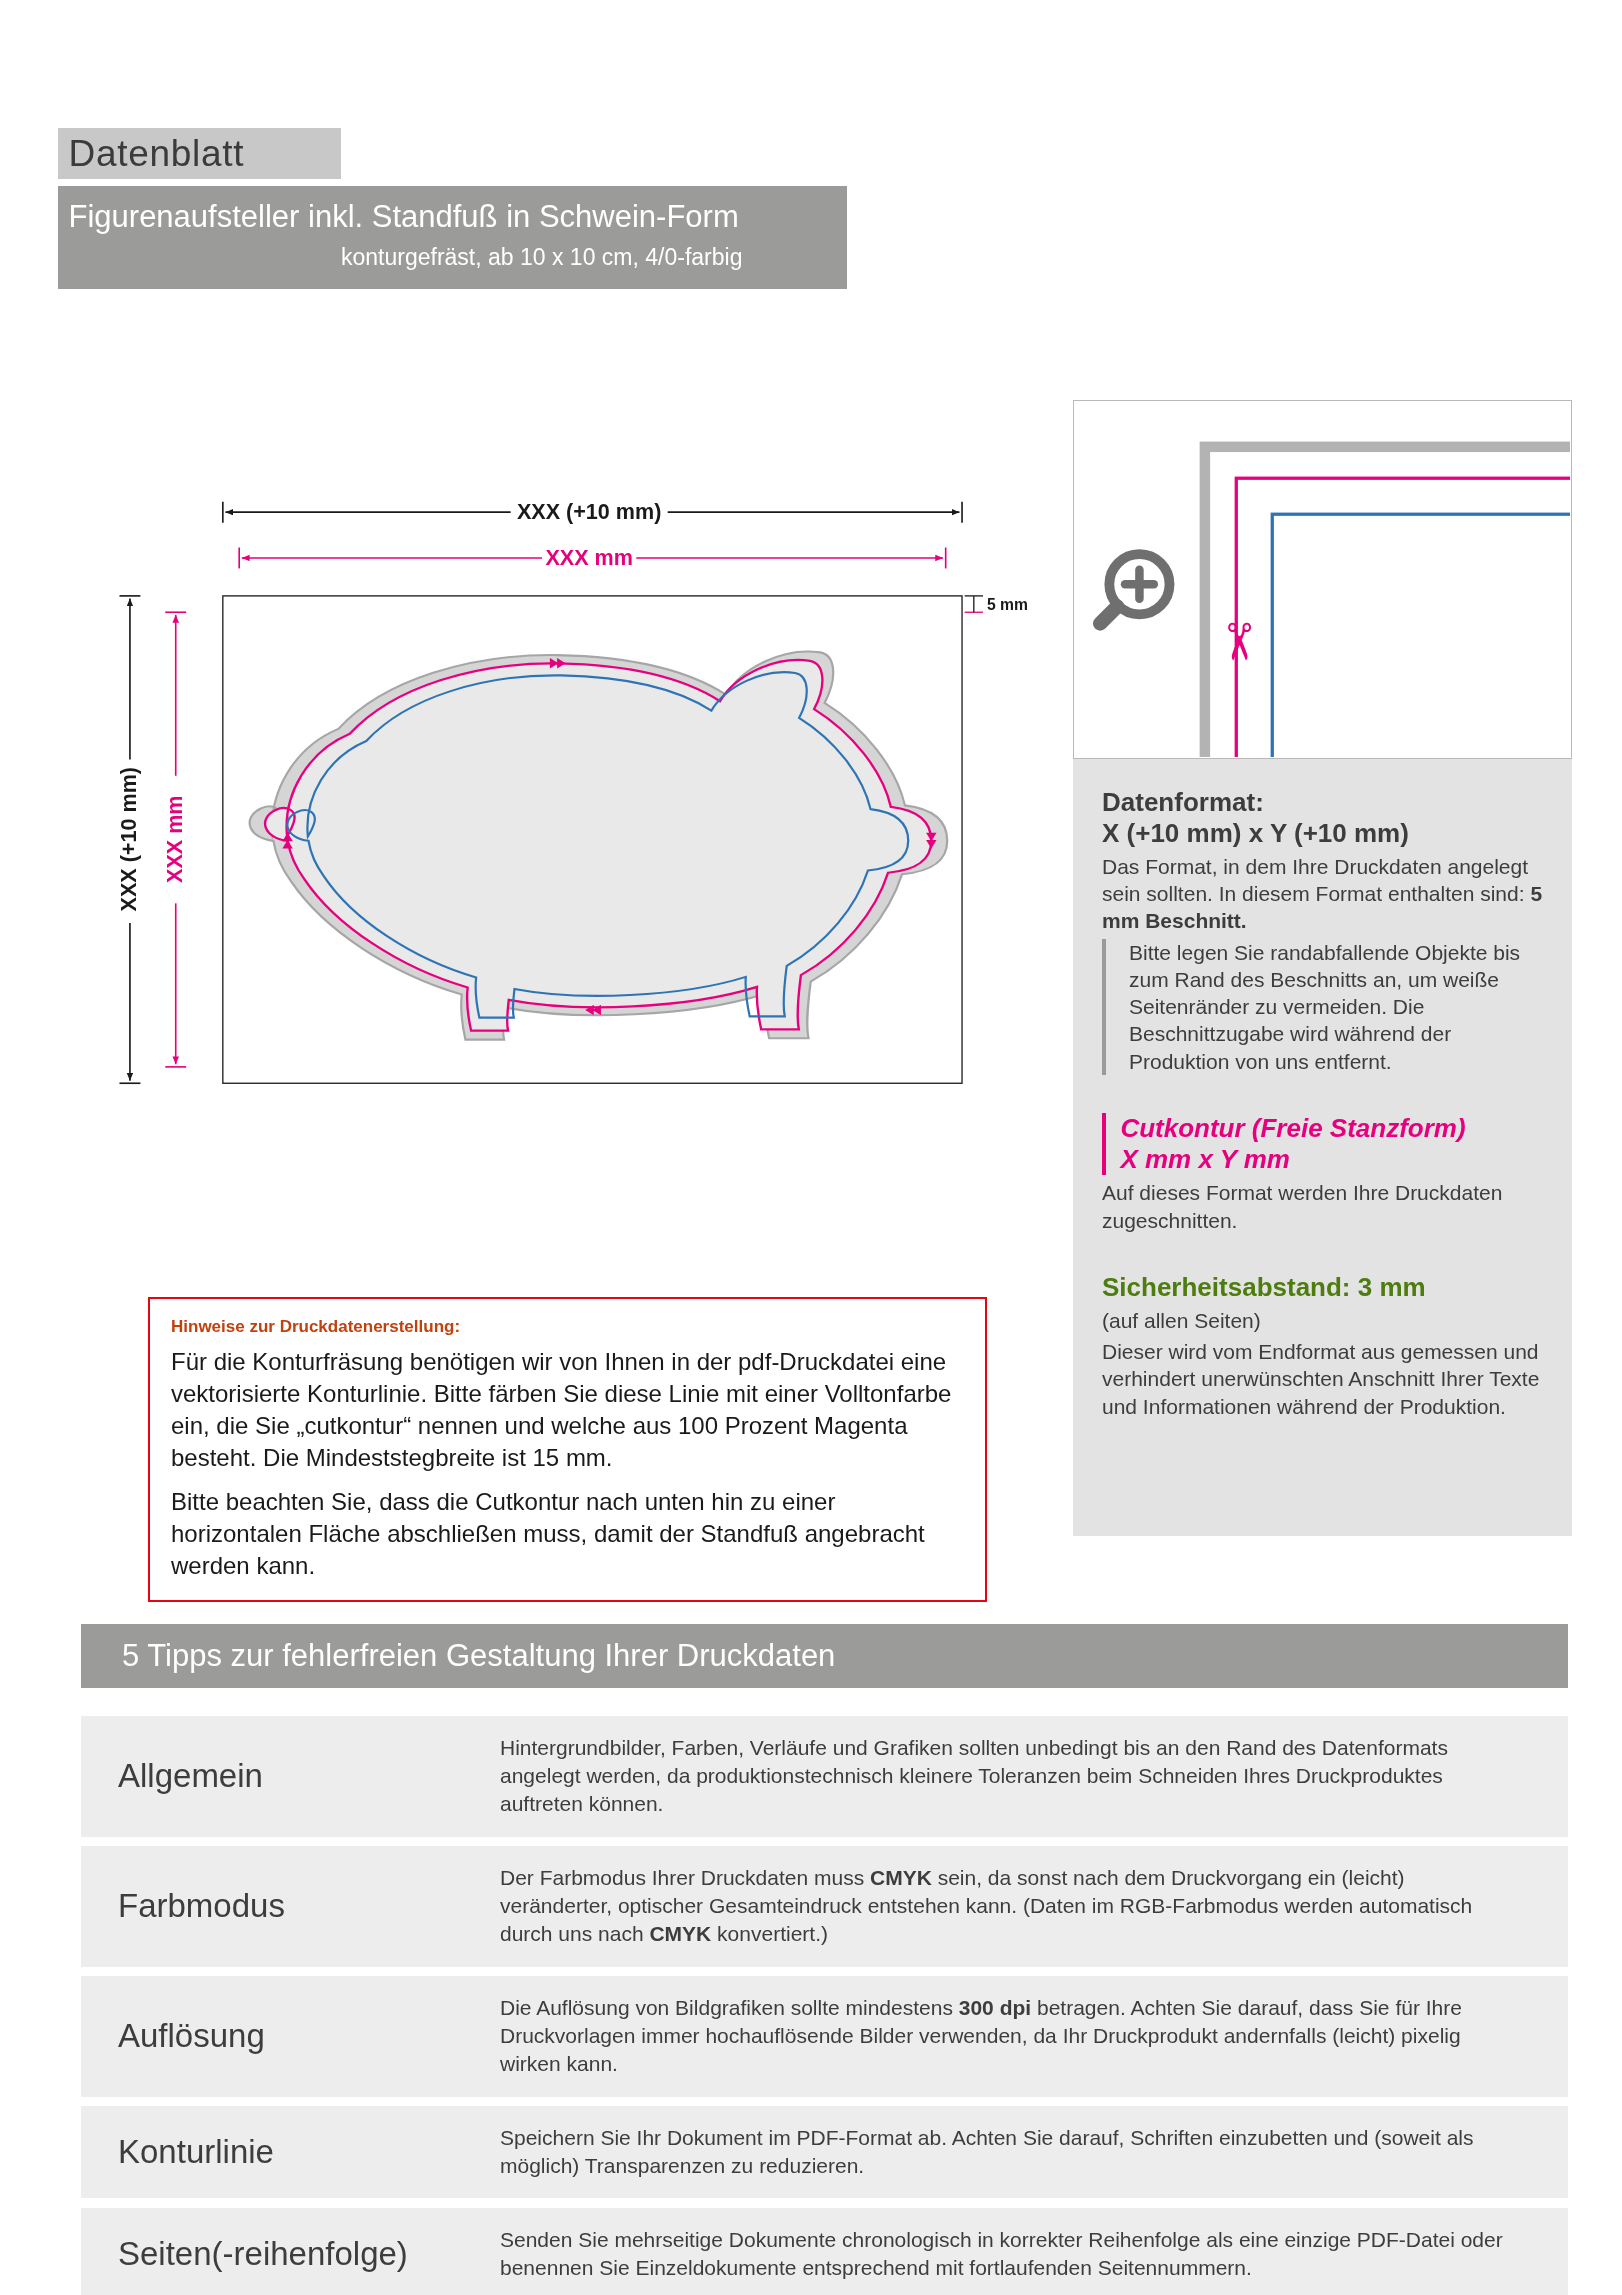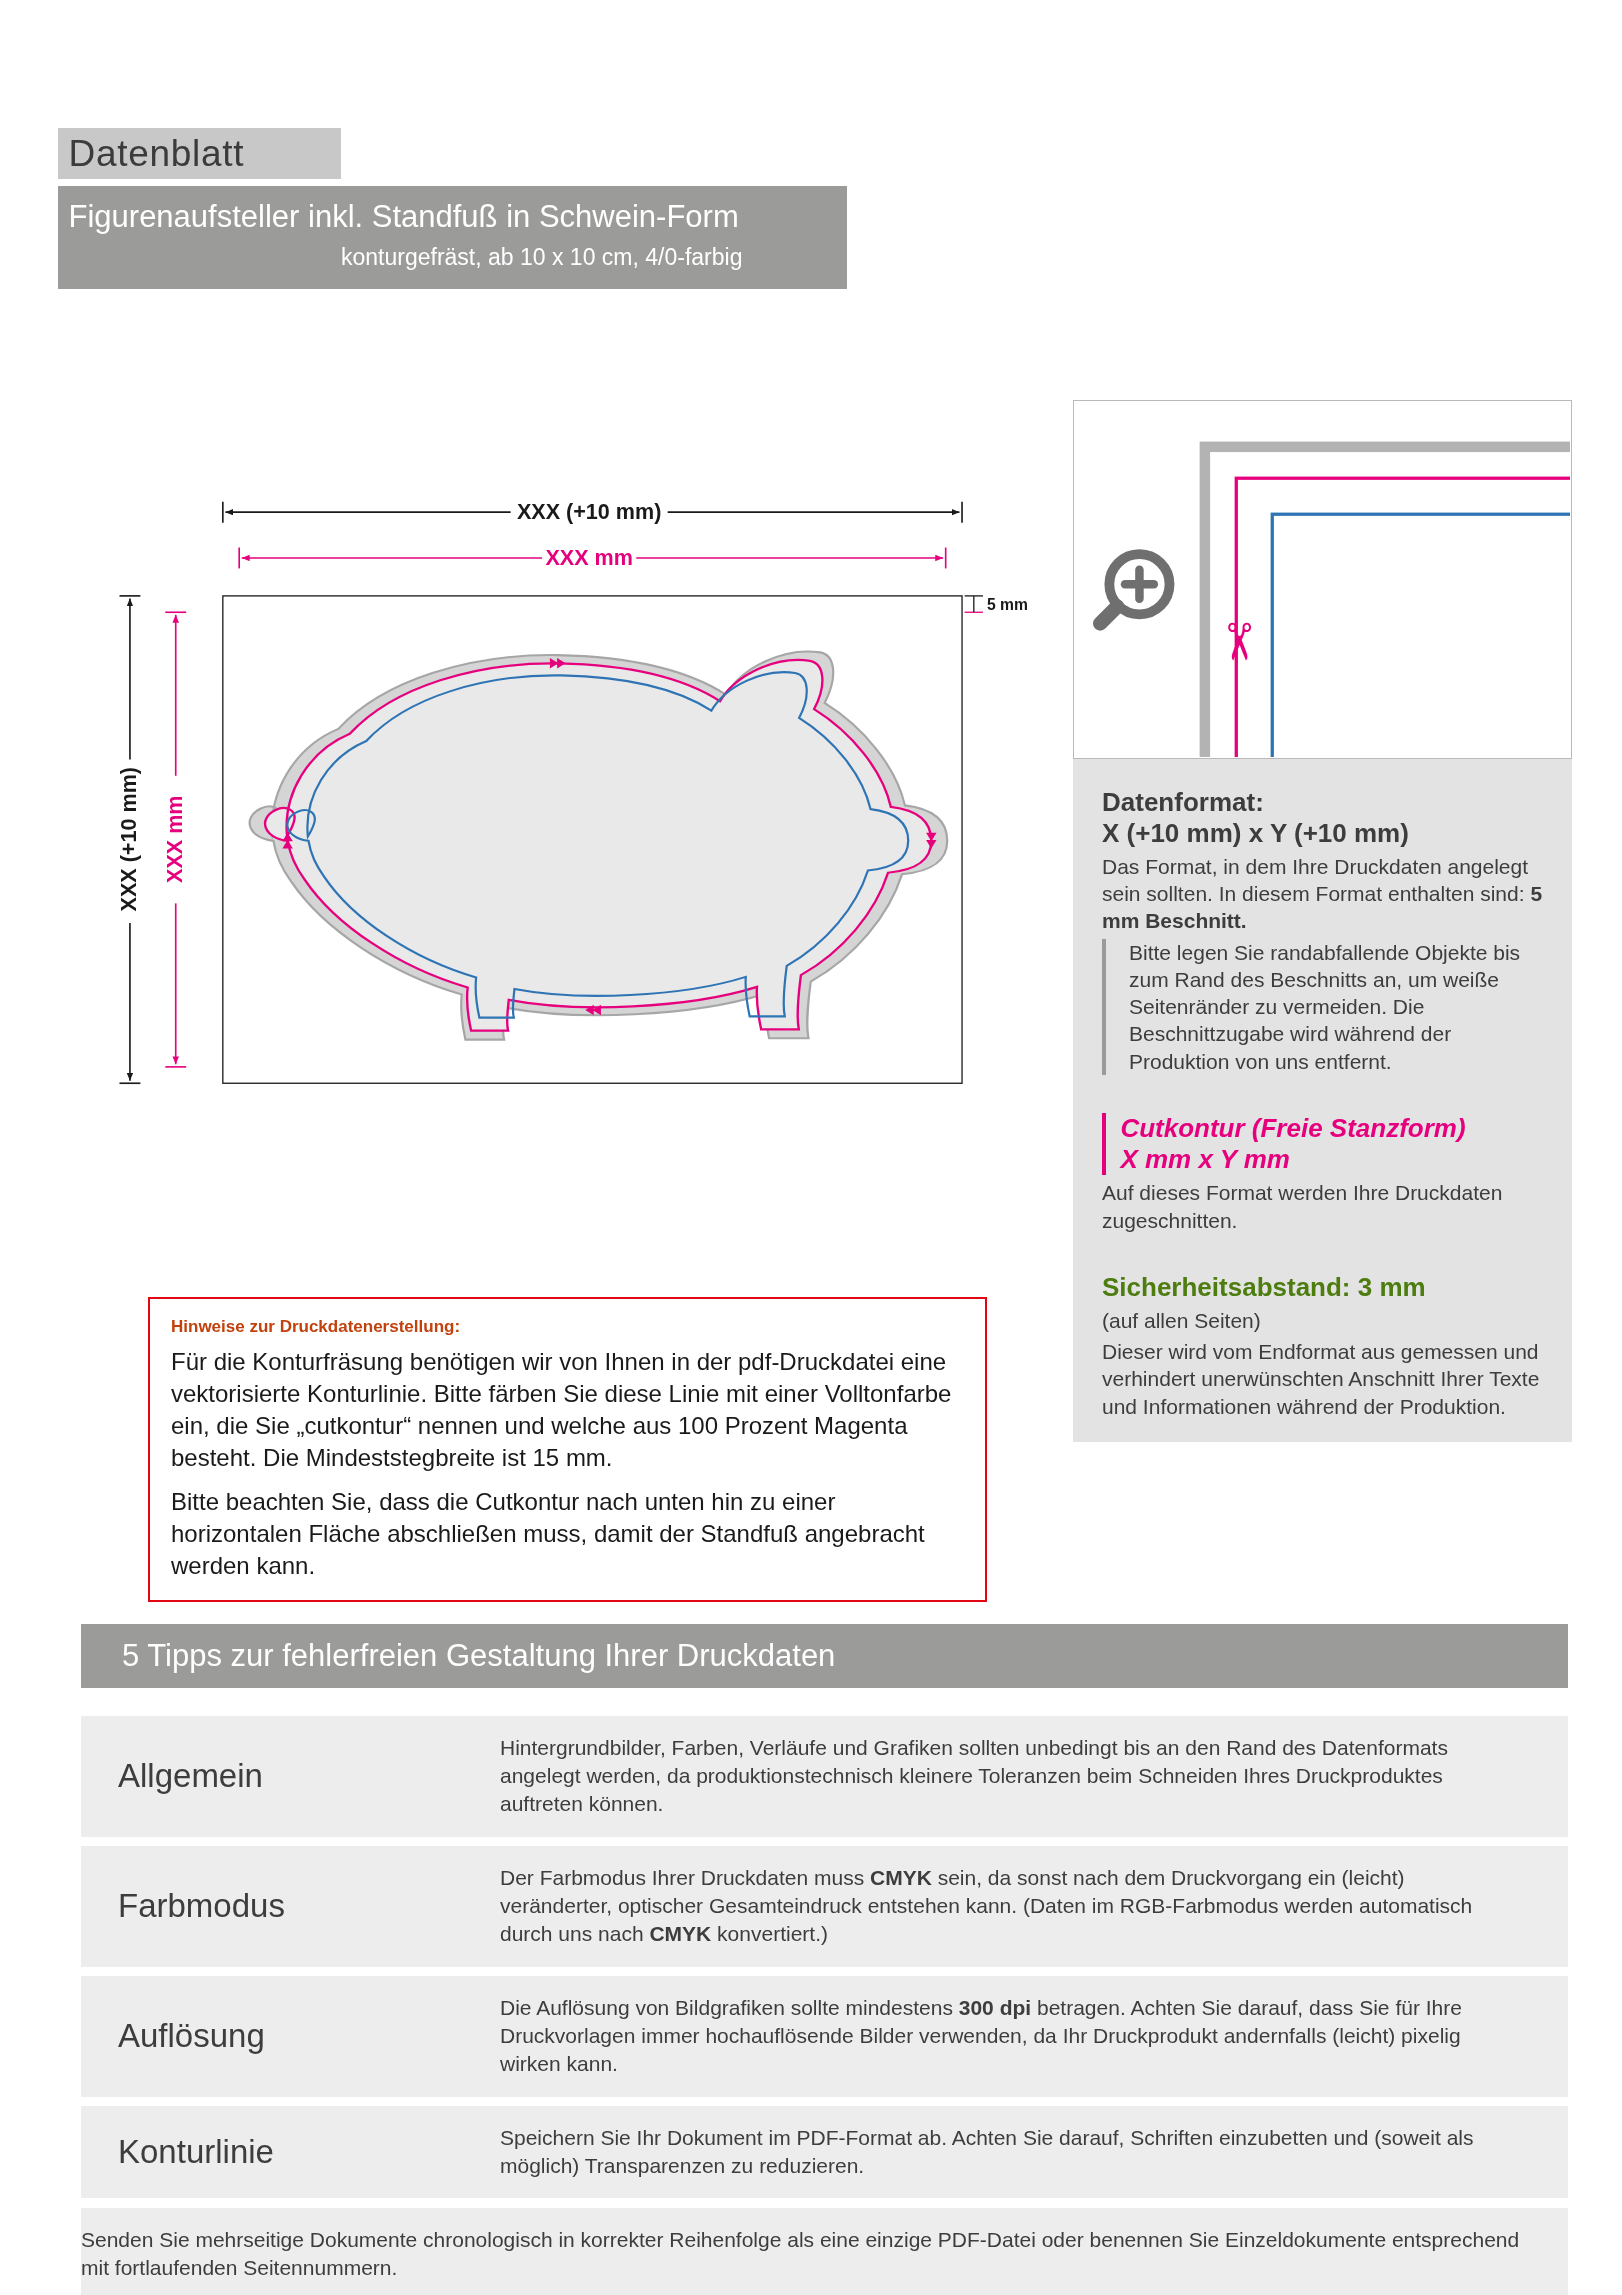--- a/index.html
+++ b/index.html
@@ -16,21 +16,21 @@
 
   
   .diagram{position:absolute;left:92px;top:478px;width:942px;height:661px;}
   svg text{font-family:"Liberation Sans",sans-serif;}
 
   
   .detail-box{position:absolute;left:1073px;top:400px;width:499px;height:359px;
               background:#ffffff;border:1.3px solid #b9b9b9;box-sizing:border-box;overflow:hidden;}
 
   
-  .info-panel{position:absolute;left:1073px;top:759px;width:499px;height:683px;
+  .info-panel{position:absolute;left:1073px;top:759px;width:499px;height:777px;
               background:#e3e3e3;box-sizing:border-box;padding:27.5px 29px;}
   .info-panel h3{margin:0;font-size:26px;line-height:1.2;color:#3d3d3d;}
   .info-panel .mag{color:#e6007e;font-style:italic;}
   .info-panel .blu{color:#4d7c0f;}
   .info-panel p{margin:3.9px 0 0 0;font-size:21px;line-height:1.3;color:#3d3d3d;}
   .note-bar{border-left:4.6px solid #9a9a9a;padding-left:23px;margin-top:23.6px;}
   .cut-head{border-left:4.6px solid #e6007e;padding-left:14.4px;margin-top:38px;}
   .sich-block{margin-top:38px;}
   .sub-blu{font-size:21.6px;color:#1e71b8;margin:1.3px 0 0 0;}
 
@@ -197,20 +197,21 @@
           <span><span>Die Auflösung von Bildgrafiken sollte mindestens </span><span class="b">300 dpi</span><span> betragen. Achten Sie darauf, dass Sie für Ihre Druckvorlagen immer hochauflösende Bilder verwenden, da Ihr Druckprodukt andernfalls (leicht) pixelig wirken kann.</span></span>
         </div>
     </div>
     <div class="tip-row">
       <div class="tip-label">Konturlinie</div>
       <div class="tip-text">
           <span><span>Speichern Sie Ihr Dokument im PDF-Format ab. Achten Sie darauf, Schriften einzubetten und (soweit als möglich) Transparenzen zu reduzieren.</span></span>
         </div>
     </div>
     <div class="tip-row">
+      <div class="tip-label">Seiten(-reihenfolge)</div>
       <div class="tip-text">
           <span><span>Senden Sie mehrseitige Dokumente chronologisch in korrekter Reihenfolge als eine einzige PDF-Datei oder benennen Sie Einzeldokumente entsprechend mit fortlaufenden Seitennummern.</span></span>
         </div>
     </div>
   </div>
 
 </div>
 
 
 </body></html>

